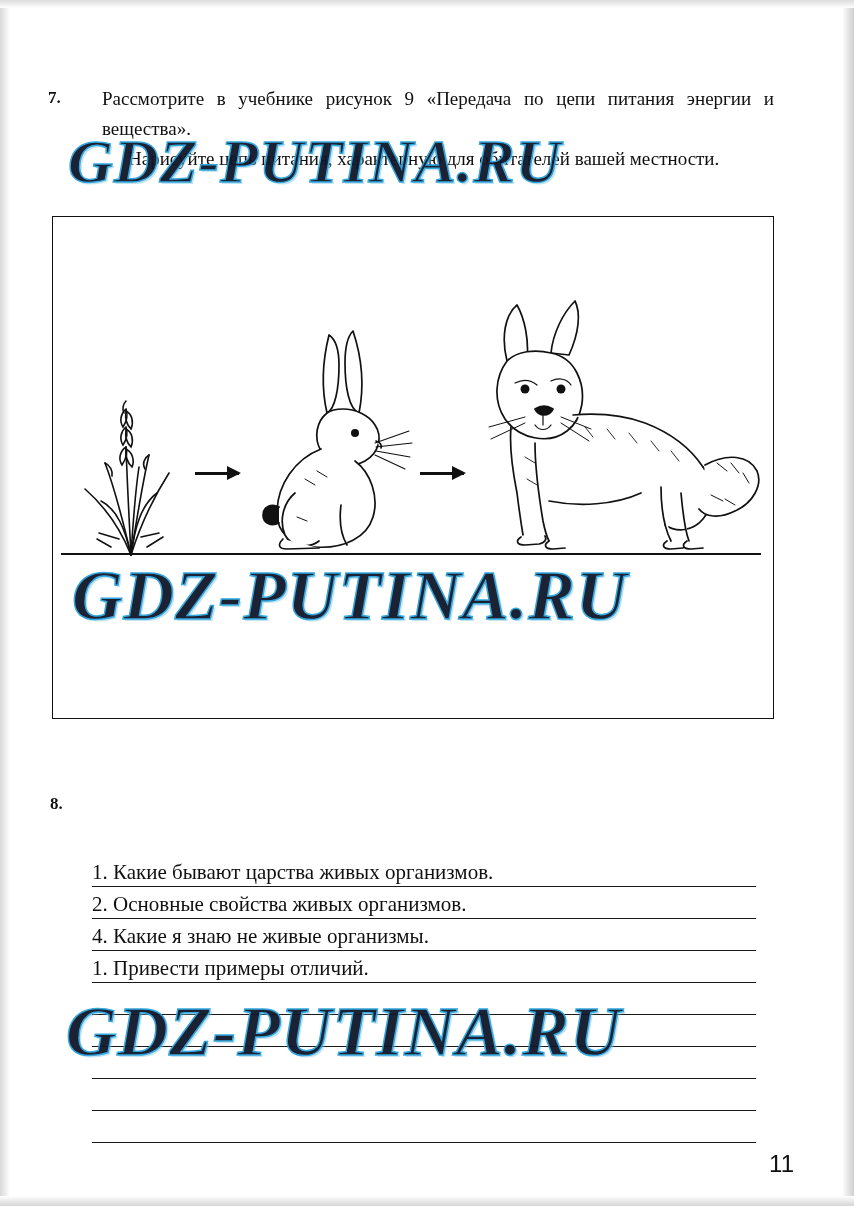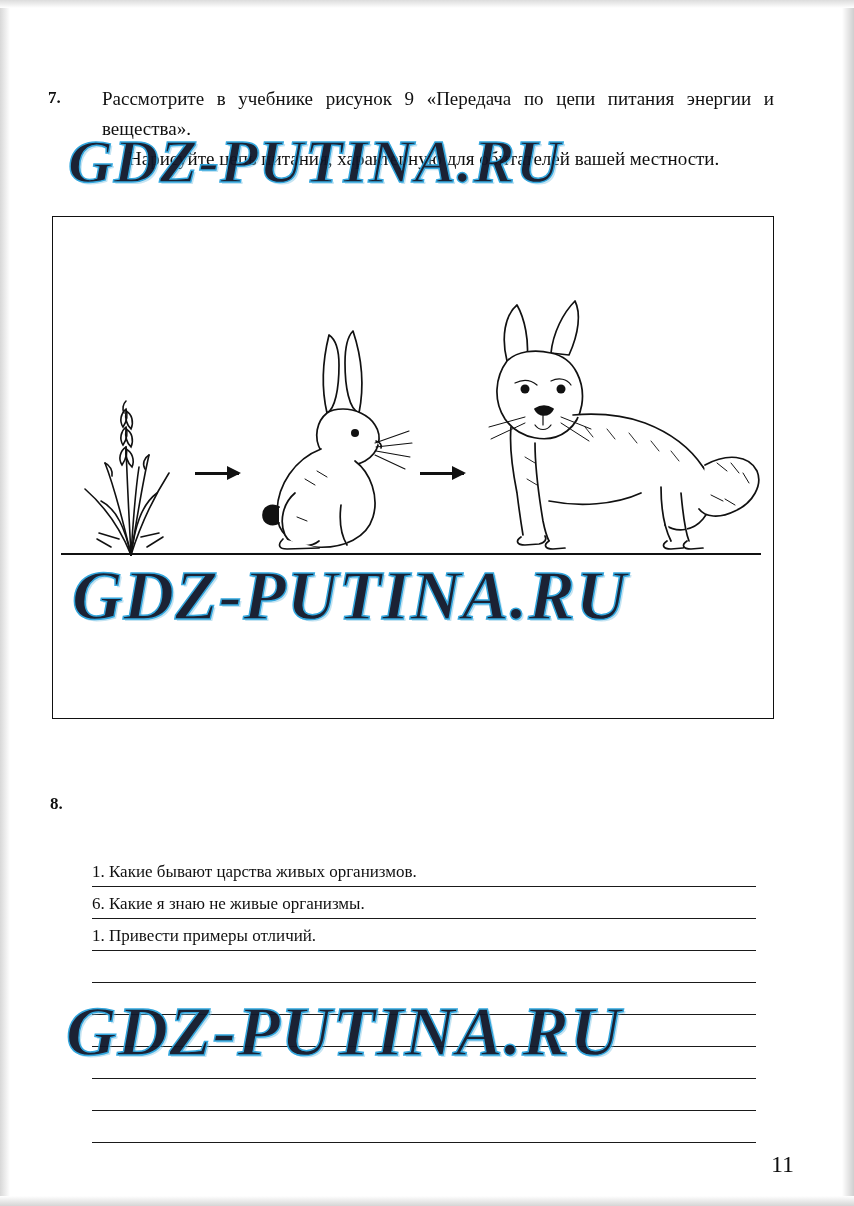--- a/index.html
+++ b/index.html
@@ -107,21 +107,21 @@
   
   #task8-num { left: 50px; top: 794px; }
   #task8-text {
     left: 88px; top: 790px; width: 684px;
   }
   #answer-list {
     position: absolute;
     left: 92px;
     top: 856px;
     width: 660px;
-    font-size: 17px;
+    font-size: 21px;
     line-height: 32px;
     font-family: "Liberation Serif", serif;
   }
   #answer-list .ans-line {
     height: 32px;
     white-space: nowrap;
   }
   
   .rule {
     position: absolute;
@@ -129,21 +129,21 @@
     width: 664px;
     border-top: 1.1px solid #1a1a1a;
   }
 
   
   #page-number {
     position: absolute;
     right: 60px;
     bottom: 28px;
     font-size: 24px;
-    font-family: Liberation Serif, serif;
+    font-family: Liberation Sans, sans-serif;
   }
 
   
   .watermark {
     position: absolute;
     font-family: "Liberation Serif", serif;
     font-weight: bold;
     font-style: italic;
     letter-spacing: 1px;
     color: #0f172a;
@@ -287,21 +287,22 @@
   <div class="rule" style="top:950px;"></div>
   <div class="rule" style="top:982px;"></div>
   <div class="rule" style="top:1014px;"></div>
   <div class="rule" style="top:1046px;"></div>
   <div class="rule" style="top:1078px;"></div>
   <div class="rule" style="top:1110px;"></div>
   <div class="rule" style="top:1142px;"></div>
 
   <div id="answer-list">
     <div class="ans-line">1. Какие бывают царства живых организмов.</div>
-    <div class="ans-line">6. Какие я знаю не живые организмы.</div>
+    <div class="ans-line">2. Основные свойства живых организмов.</div>
+    <div class="ans-line">4. Какие я знаю не живые организмы.</div>
     <div class="ans-line">1. Привести примеры отличий.</div>
   </div>
 
   <div id="page-number">11</div>
 
   <div class="watermark" id="wm-1">GDZ-PUTINA.RU</div>
   <div class="watermark" id="wm-2">GDZ-PUTINA.RU</div>
   <div class="watermark" id="wm-3">GDZ-PUTINA.RU</div>
 
 </div>

